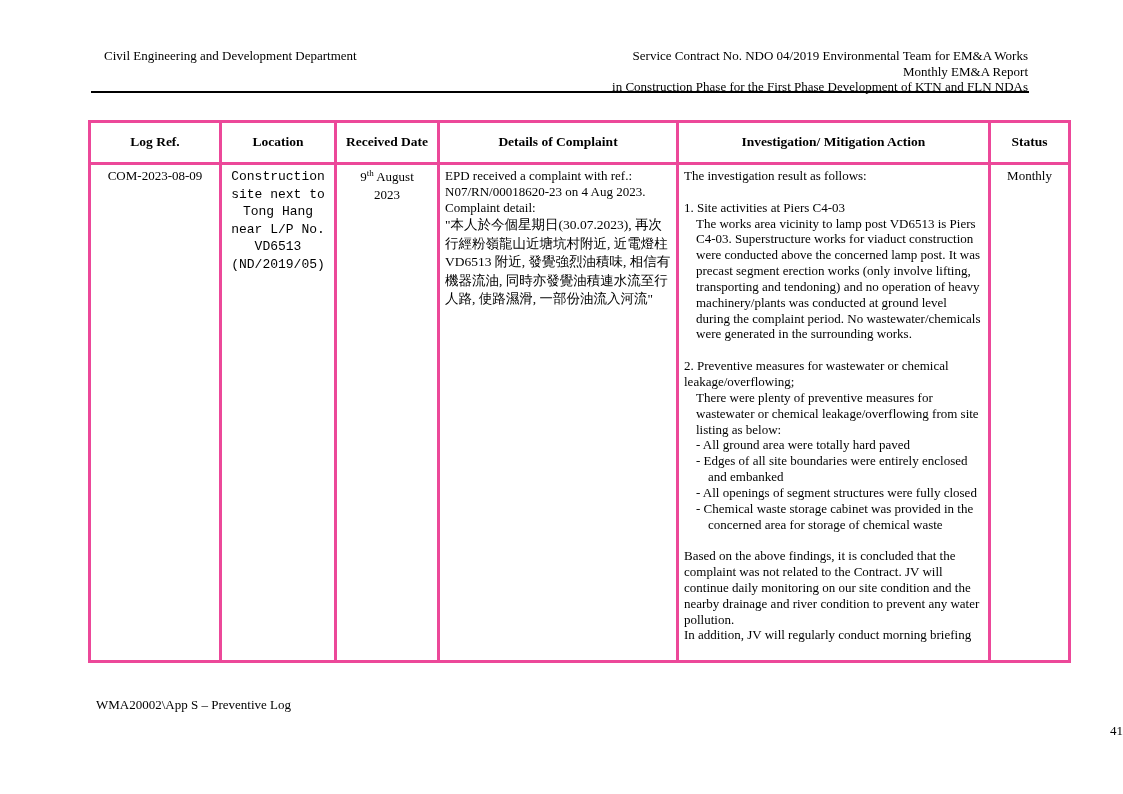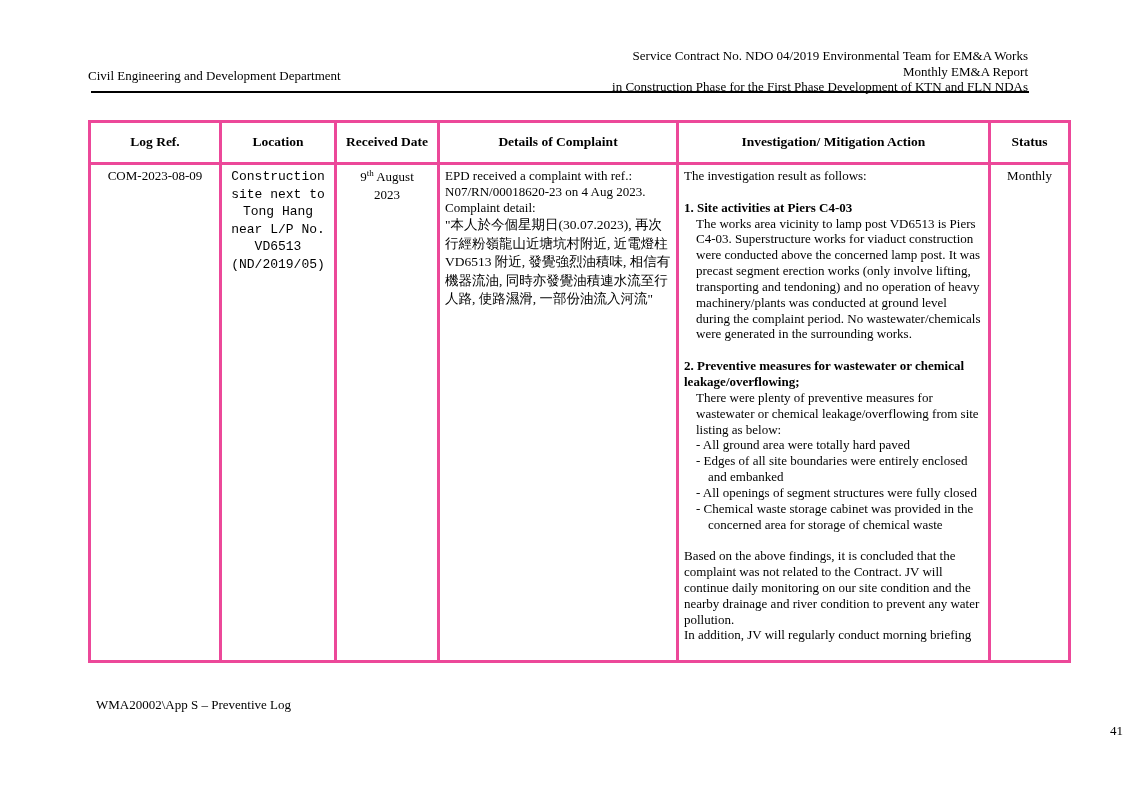--- a/index.html
+++ b/index.html
@@ -10,24 +10,23 @@
     height: 794px;
     background: #ffffff;
     font-family: "Liberation Serif", "DejaVu Serif", serif;
     color: #000;
     overflow: hidden;
     margin: 0 auto;
   }
   
   .hdr-left {
     position: absolute;
-    left: 88px; top: 48px;
+    left: 104px; top: 48px;
     font-size: 13px;
     white-space: nowrap;
-    margin-top: 20px;
   }
   .hdr-right {
     position: absolute;
     right: 95px; top: 48px;
     text-align: right;
     font-size: 13px;
     line-height: 15.5px;
   }
   .hdr-rule {
     position: absolute;
@@ -60,21 +59,21 @@
   }
   td.c-logref   { text-align: center; }
   td.c-location { text-align: center; line-height: 17.5px; padding-left: 8px; padding-right: 8px; font-family: Liberation Mono, monospace; }
   td.c-received { text-align: center; line-height: 17.5px; }
   td.c-status   { text-align: center; }
   td.c-details  { height: 498px; padding-left: 6px; padding-right: 4px; }
   .det-en   { line-height: 16px; }
   .det-zh   { line-height: 18.6px; font-size: 13.5px; }
   td.c-invest { line-height: 15.85px; padding-left: 6px; padding-right: 5px; }
   .inv-gap  { height: 15.85px; }
-  .inv-head { font-weight: bold; }
+  .inv-head { font-weight: normal; }
   .inv-body { margin-left: 12px; }
   .inv-bullet { padding-left: 12px; text-indent: -12px; }
   sup { font-size: 9px; vertical-align: super; line-height: 0; }
   
   .ftr-ref {
     position: absolute;
     left: 96px; top: 697px;
     font-size: 13px;
     white-space: nowrap;
   }

